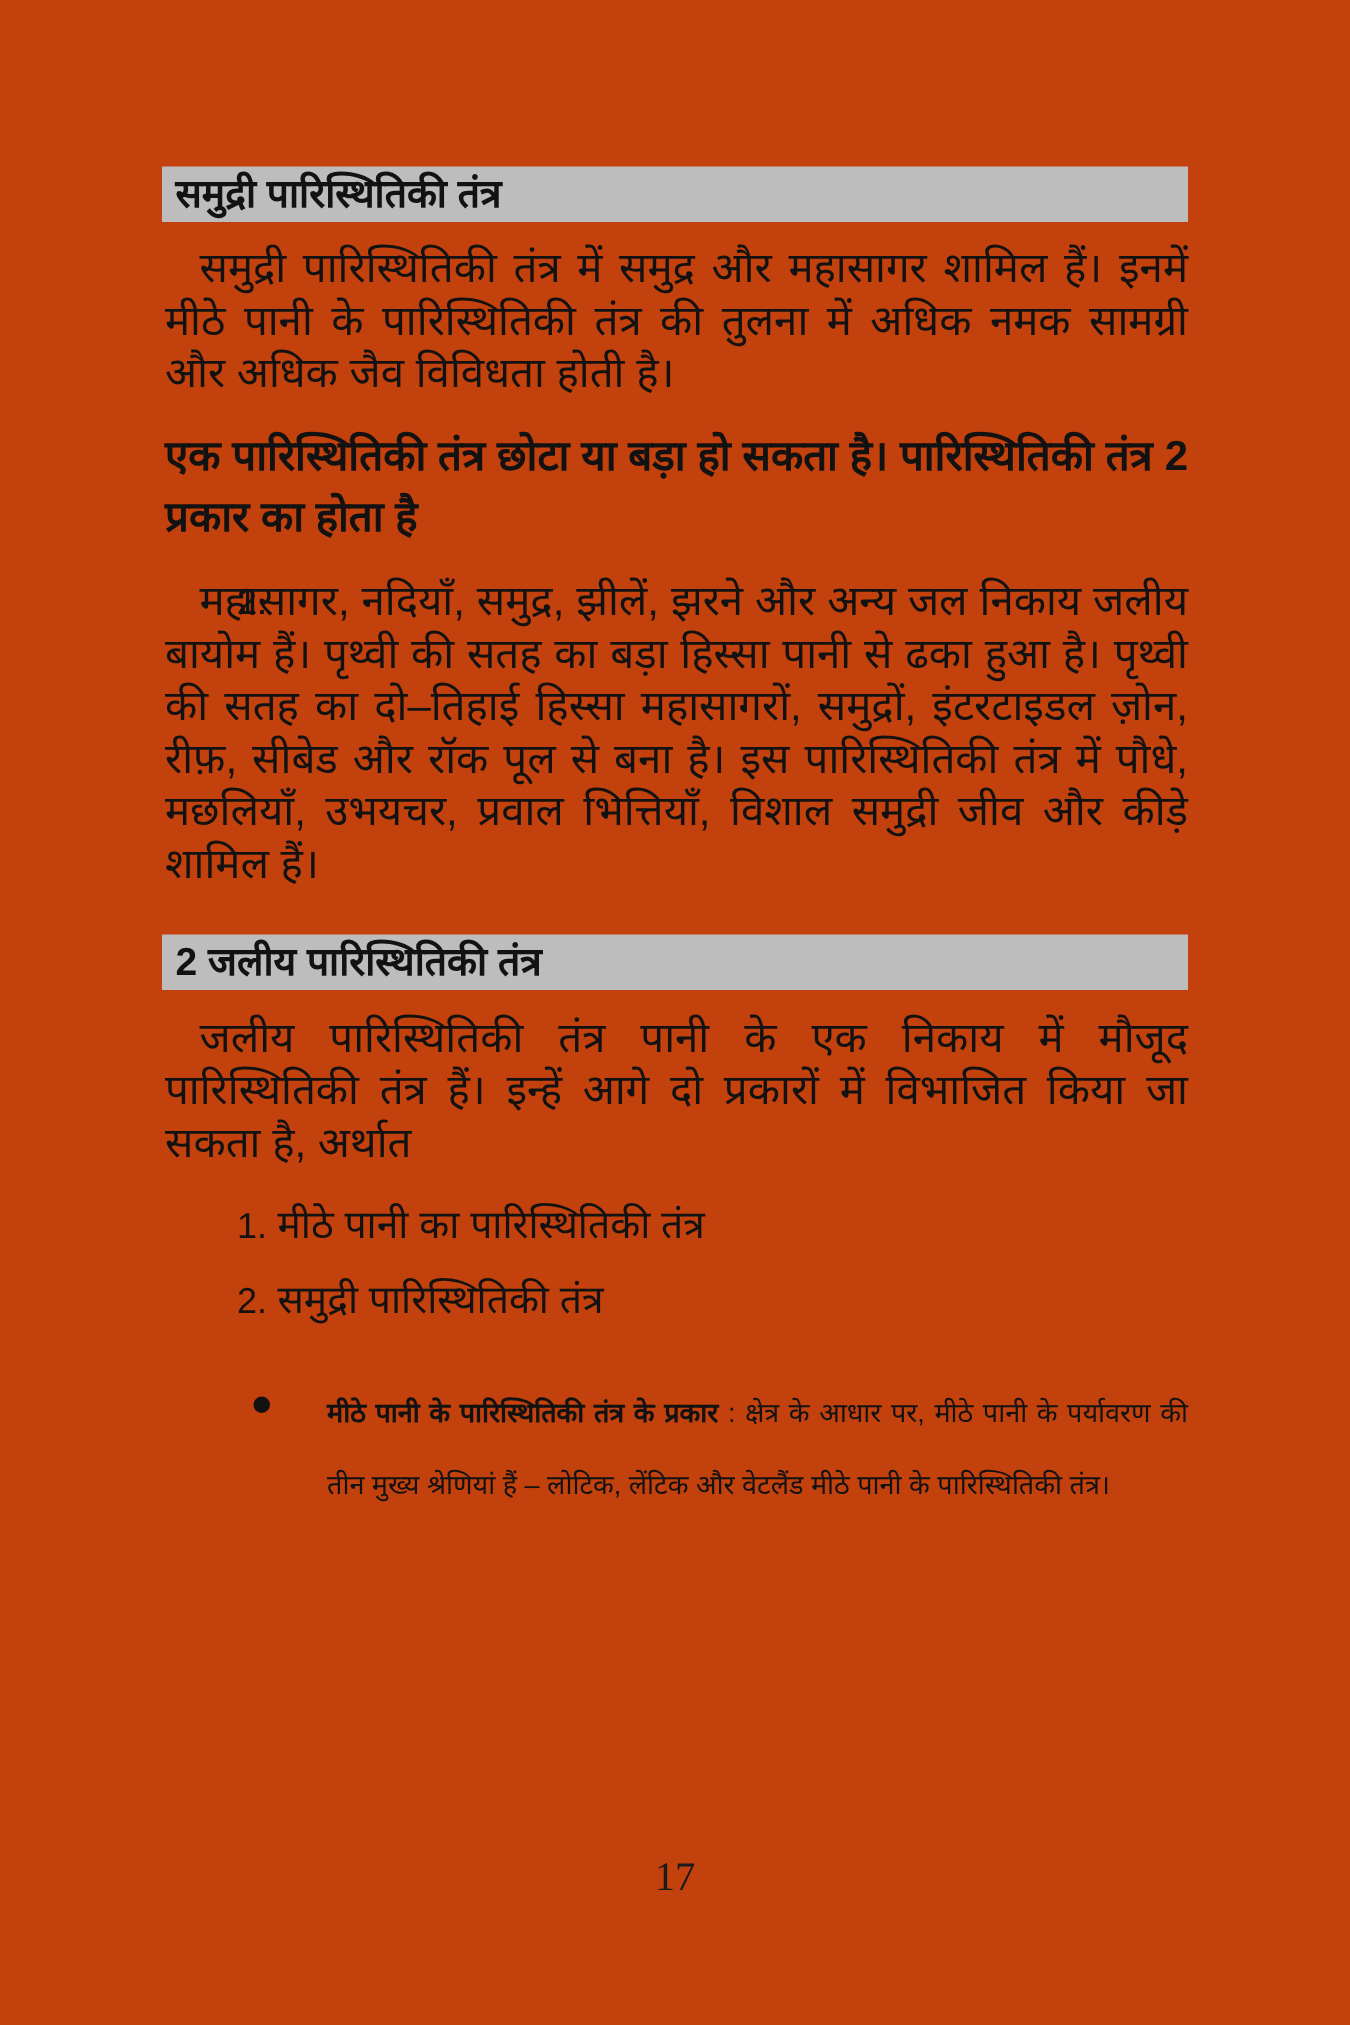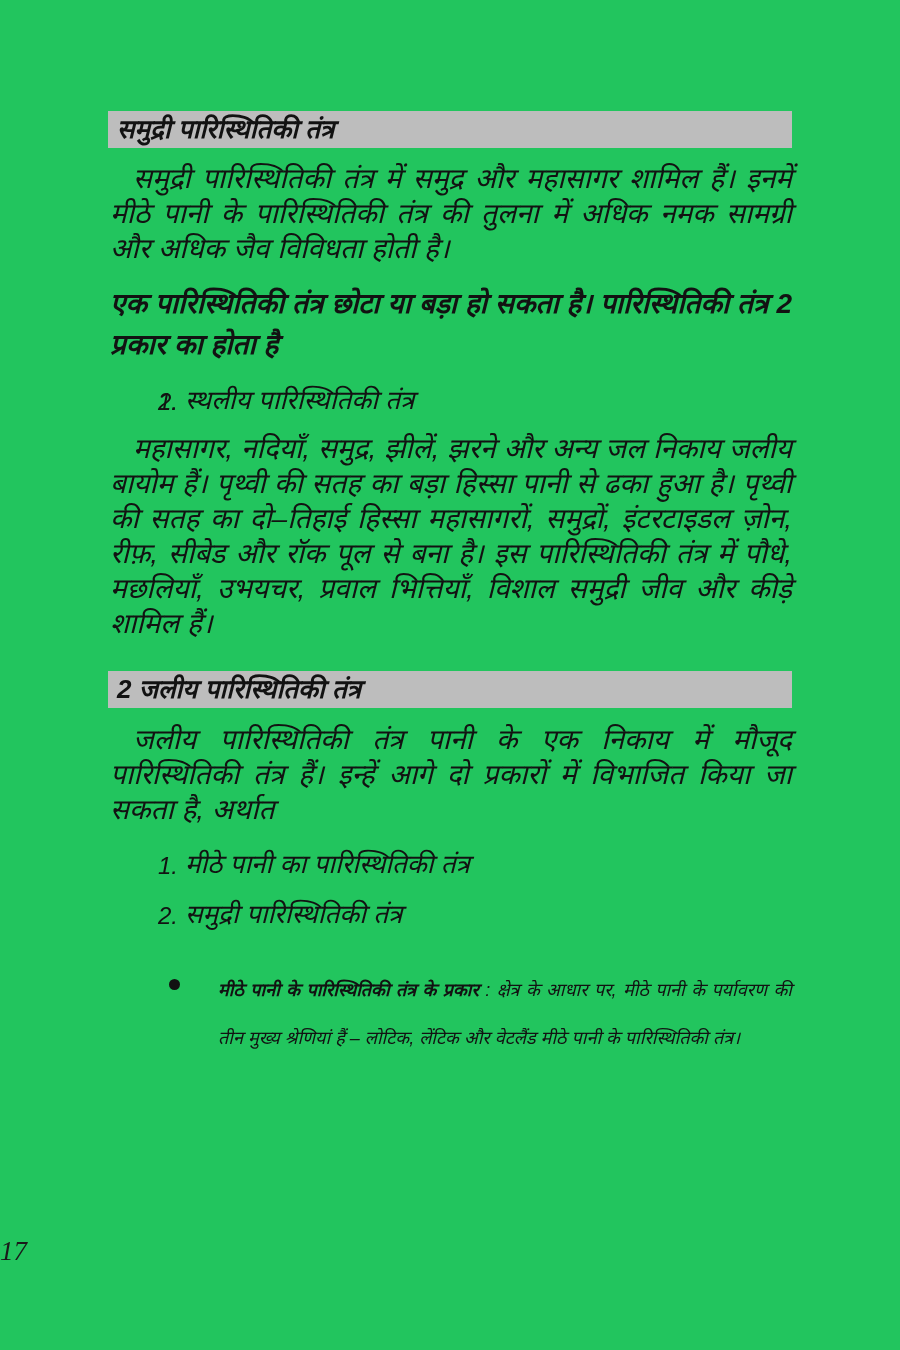--- a/index.html
+++ b/index.html
@@ -1,24 +1,23 @@
 <!DOCTYPE html>
 <html lang="hi"><head>
 <meta charset="utf-8">
 <style>
   html, body { margin: 0; padding: 0; }
   .page {
     position: relative;
     width: 900px;
     height: 1350px;
-    background: #22c55e;
+    background: #c2410c;
     color: #121212;
     font-family: "Liberation Sans", "DejaVu Sans", sans-serif;
     overflow: hidden;
-    font-style: italic;
   }
   .content {
     position: absolute;
     left: 110px;
     top: 0;
     width: 682px;
     padding-top: 111px;
   }
   .section-bar {
     box-sizing: border-box;
@@ -83,20 +82,21 @@
     height: 11px;
     border-radius: 50%;
     background: #121212;
   }
   .bullet-lead { font-weight: bold; }
   .page-number {
     position: absolute;
     top: 1236px;
     left: 0;
     width: 900px;
+    text-align: center;
     font-family: "Liberation Serif", "DejaVu Serif", serif;
     font-size: 27px;
     color: #1a1a1a;
   }
 </style>
 </head>
 <body>
 
 <div class="page">
   <div class="content">
@@ -106,21 +106,20 @@
     <p class="para">समुद्री पारिस्थितिकी तंत्र में समुद्र और महासागर शामिल हैं। इनमें मीठे पानी के पारिस्थितिकी तंत्र की तुलना में अधिक नमक सामग्री और अधिक जैव विविधता होती है।</p>
 
     <p class="types-heading">एक पारिस्थितिकी तंत्र छोटा या बड़ा हो सकता है। पारिस्थितिकी तंत्र 2 प्रकार का होता है</p>
 
     <div class="num-list">
       <div class="num-item first-a">
         <span class="marker">1.</span>
       </div>
       <div class="num-item second-a">
         <span class="marker">2.</span>
-        <span>स्थलीय पारिस्थितिकी तंत्र</span>
       </div>
     </div>
 
 
     <p class="para">महासागर, नदियाँ, समुद्र, झीलें, झरने और अन्य जल निकाय जलीय बायोम हैं। पृथ्वी की सतह का बड़ा हिस्सा पानी से ढका हुआ है। पृथ्वी की सतह का दो–तिहाई हिस्सा महासागरों, समुद्रों, इंटरटाइडल ज़ोन, रीफ़, सीबेड और रॉक पूल से बना है। इस पारिस्थितिकी तंत्र में पौधे, मछलियाँ, उभयचर, प्रवाल भित्तियाँ, विशाल समुद्री जीव और कीड़े शामिल हैं।</p>
 
     <div class="section-bar bar-3">2 जलीय पारिस्थितिकी तंत्र</div>
 
     <p class="para para-3">जलीय पारिस्थितिकी तंत्र पानी के एक निकाय में मौजूद पारिस्थितिकी तंत्र हैं। इन्हें आगे दो प्रकारों में विभाजित किया जा सकता है, अर्थात</p>
 

